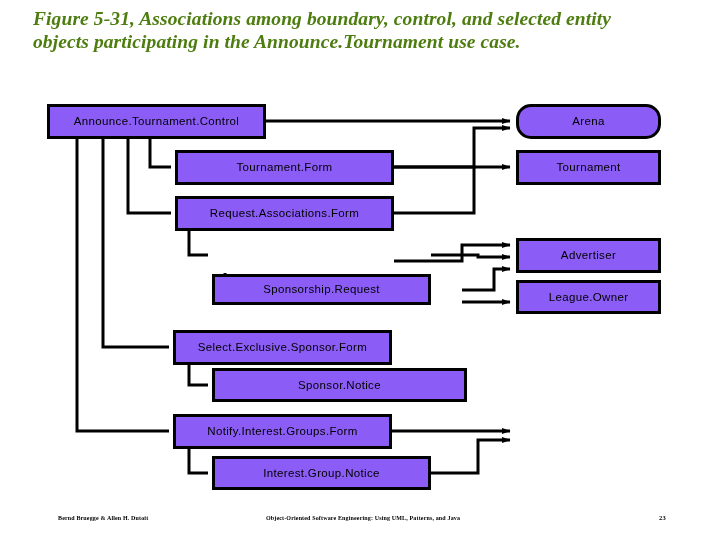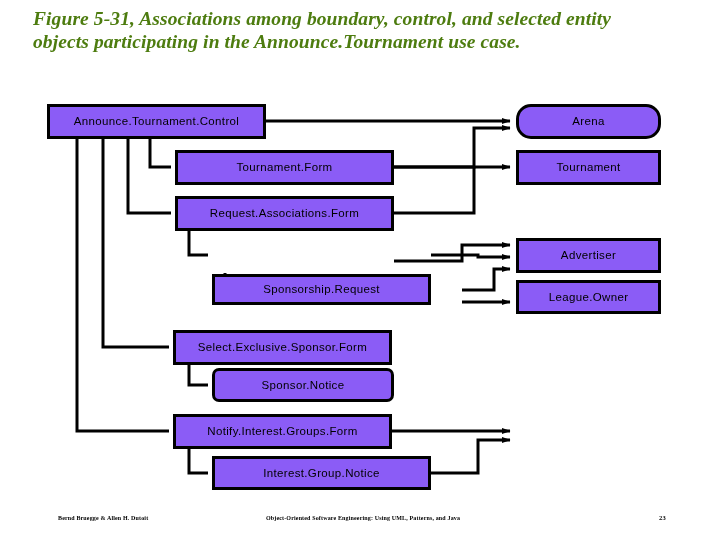--- a/index.html
+++ b/index.html
@@ -157,21 +157,21 @@
 
 
   <div class="uml-box" style="left:516px; top:280px; width:145px; height:34px;">
     <span>League.Owner</span>
   </div>
 
   <div class="uml-box" style="left:173px; top:330px; width:219px; height:35px;">
     <span>Select.Exclusive.Sponsor.Form</span>
   </div>
 
-  <div class="uml-box" style="left:212px; top:368px; width:182px; height:34px;border-radius:7px;">
+  <div class="uml-box" style="left:212px; top:368px; width:255px; height:34px;">
     <span>Sponsor.Notice</span>
   </div>
 
   <div class="uml-box" style="left:173px; top:414px; width:219px; height:35px;">
     <span>Notify.Interest.Groups.Form</span>
   </div>
 
 
   <div class="uml-box" style="left:212px; top:456px; width:219px; height:34px;">
     <span>Interest.Group.Notice</span>

